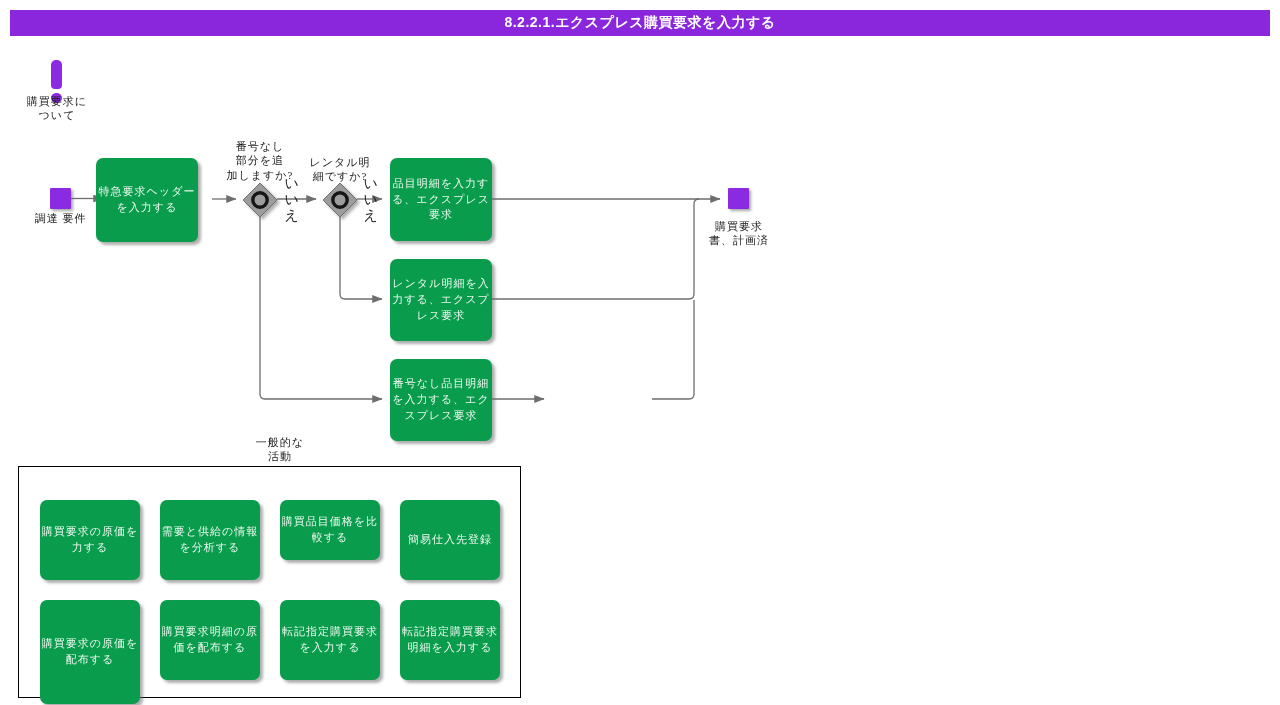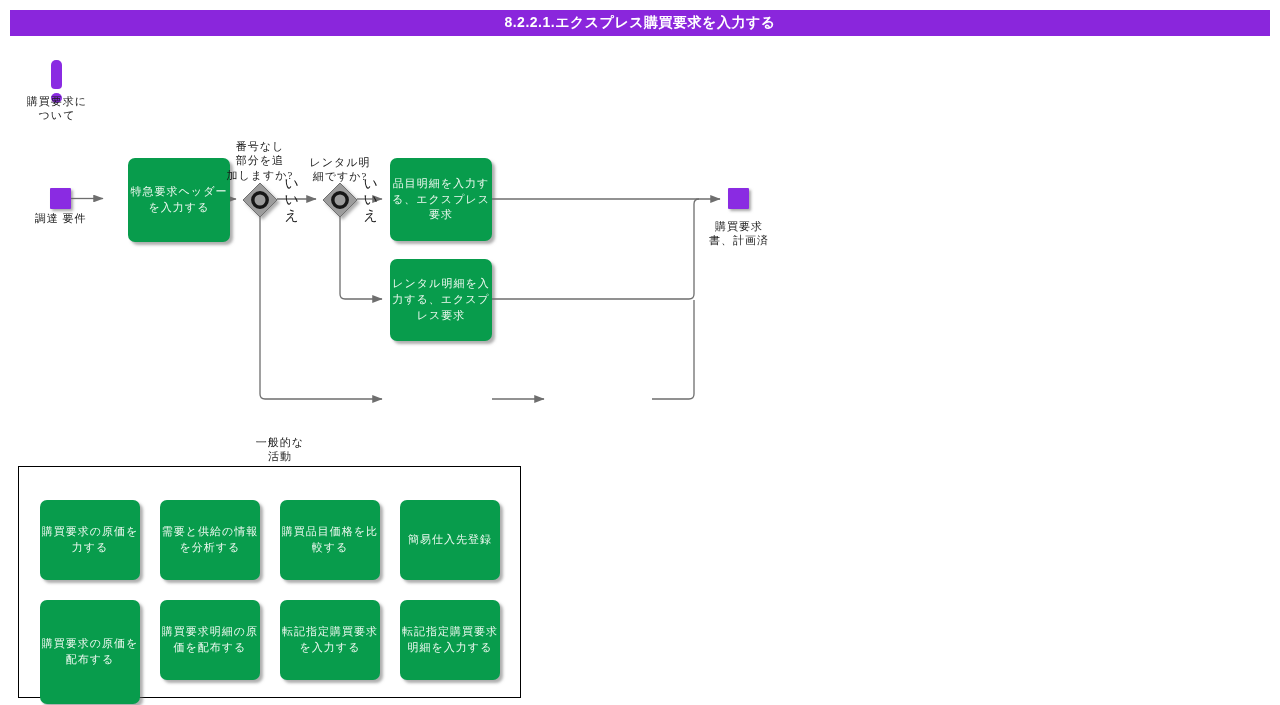--- a/index.html
+++ b/index.html
@@ -89,21 +89,21 @@
     </g>
     <g class="clickable" filter="url(#ds)">
       <polygon points="340,183 357,200 340,217 323,200" fill="#9C9C9C" stroke="#6E6E6E" stroke-width="1"></polygon>
       <circle cx="340" cy="200" r="7.2" fill="none" stroke="#151515" stroke-width="3.4"></circle>
     </g>
   </svg>
 
   <div class="abs event-square" style="left:50px; top:188px;"></div>
   <div class="abs lbl" style="left:20px; top:211px; width:81px;">調達 要件</div>
 
-  <div class="abs task" style="left:128px; top:158px; width:102px; height:84px;">
+  <div class="abs task" style="left:96px; top:158px; width:102px; height:84px;">
     <span>特急要求ヘッダー
 を入力する</span>
   </div>
 
   <div class="abs lbl" style="left:226px; top:139px; width:68px;">番号なし
 部分を追
 加しますか?</div>
   <div class="abs lbl" style="left:305px; top:155px; width:70px;">レンタル明
 細ですか?</div>
   <div class="abs lbl lbl-small" style="left:281px; top:176px; width:22px;">いい
@@ -114,38 +114,43 @@
   <div class="abs task" style="left:390px; top:158px; width:102px; height:83px;">
     <span>品目明細を入力す
 る、エクスプレス
 要求</span>
   </div>
   <div class="abs task" style="left:390px; top:259px; width:102px; height:82px;">
     <span>レンタル明細を入
 力する、エクスプ
 レス要求</span>
   </div>
+  <div class="abs task" style="left:390px; top:359px; width:102px; height:82px;">
+    <span>番号なし品目明細
+を入力する、エク
+スプレス要求</span>
+  </div>
 
   <div class="abs event-square" style="left:728px; top:188px;"></div>
   <div class="abs lbl" style="left:699px; top:219px; width:80px;">購買要求
 書、計画済</div>
 
   <div class="abs lbl" style="left:240px; top:435px; width:80px;">一般的な
 活動</div>
   <div class="abs container-box"></div>
 
   <div class="abs task" style="left:40px; top:500px; width:100px; height:80px;">
     <span>購買要求の原価を
 力する</span>
   </div>
   <div class="abs task" style="left:160px; top:500px; width:100px; height:80px;">
     <span>需要と供給の情報
 を分析する</span>
   </div>
-  <div class="abs task" style="left:280px; top:500px; width:100px; height:80px;">
+  <div class="abs task" style="left:280px; top:500px; width:100px; height:60px;">
     <span>購買品目価格を比
 較する</span>
   </div>
   <div class="abs task" style="left:400px; top:500px; width:100px; height:80px;">
     <span>簡易仕入先登録</span>
   </div>
   <div class="abs task" style="left:40px; top:600px; width:100px; height:104px;">
     <span>購買要求の原価を
 配布する</span>
   </div>

